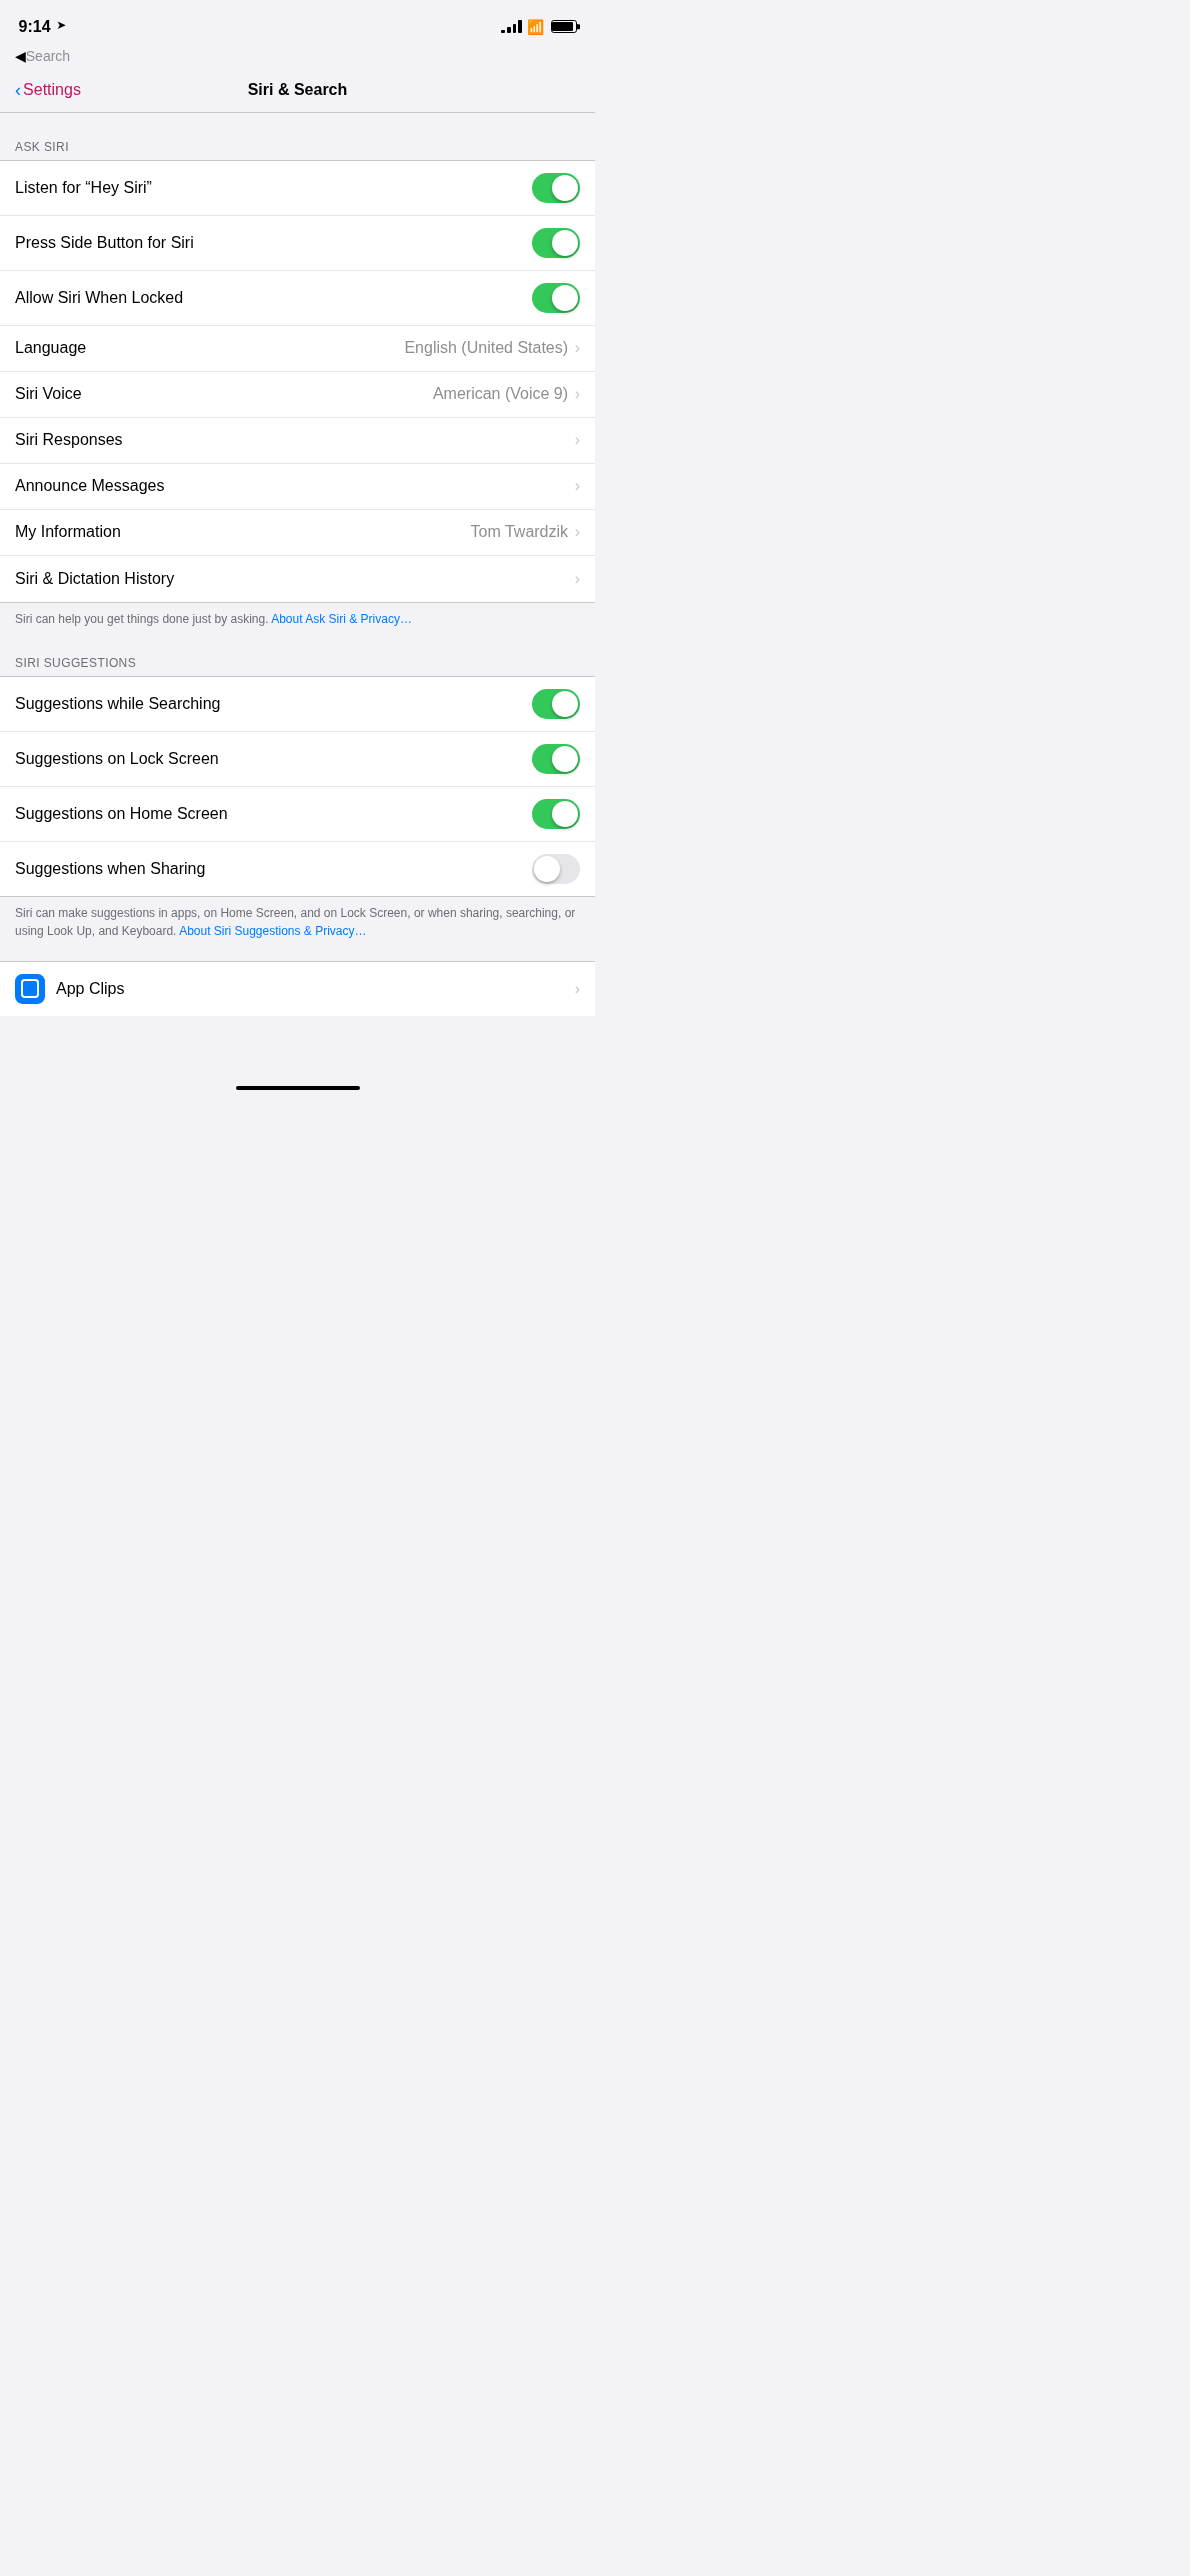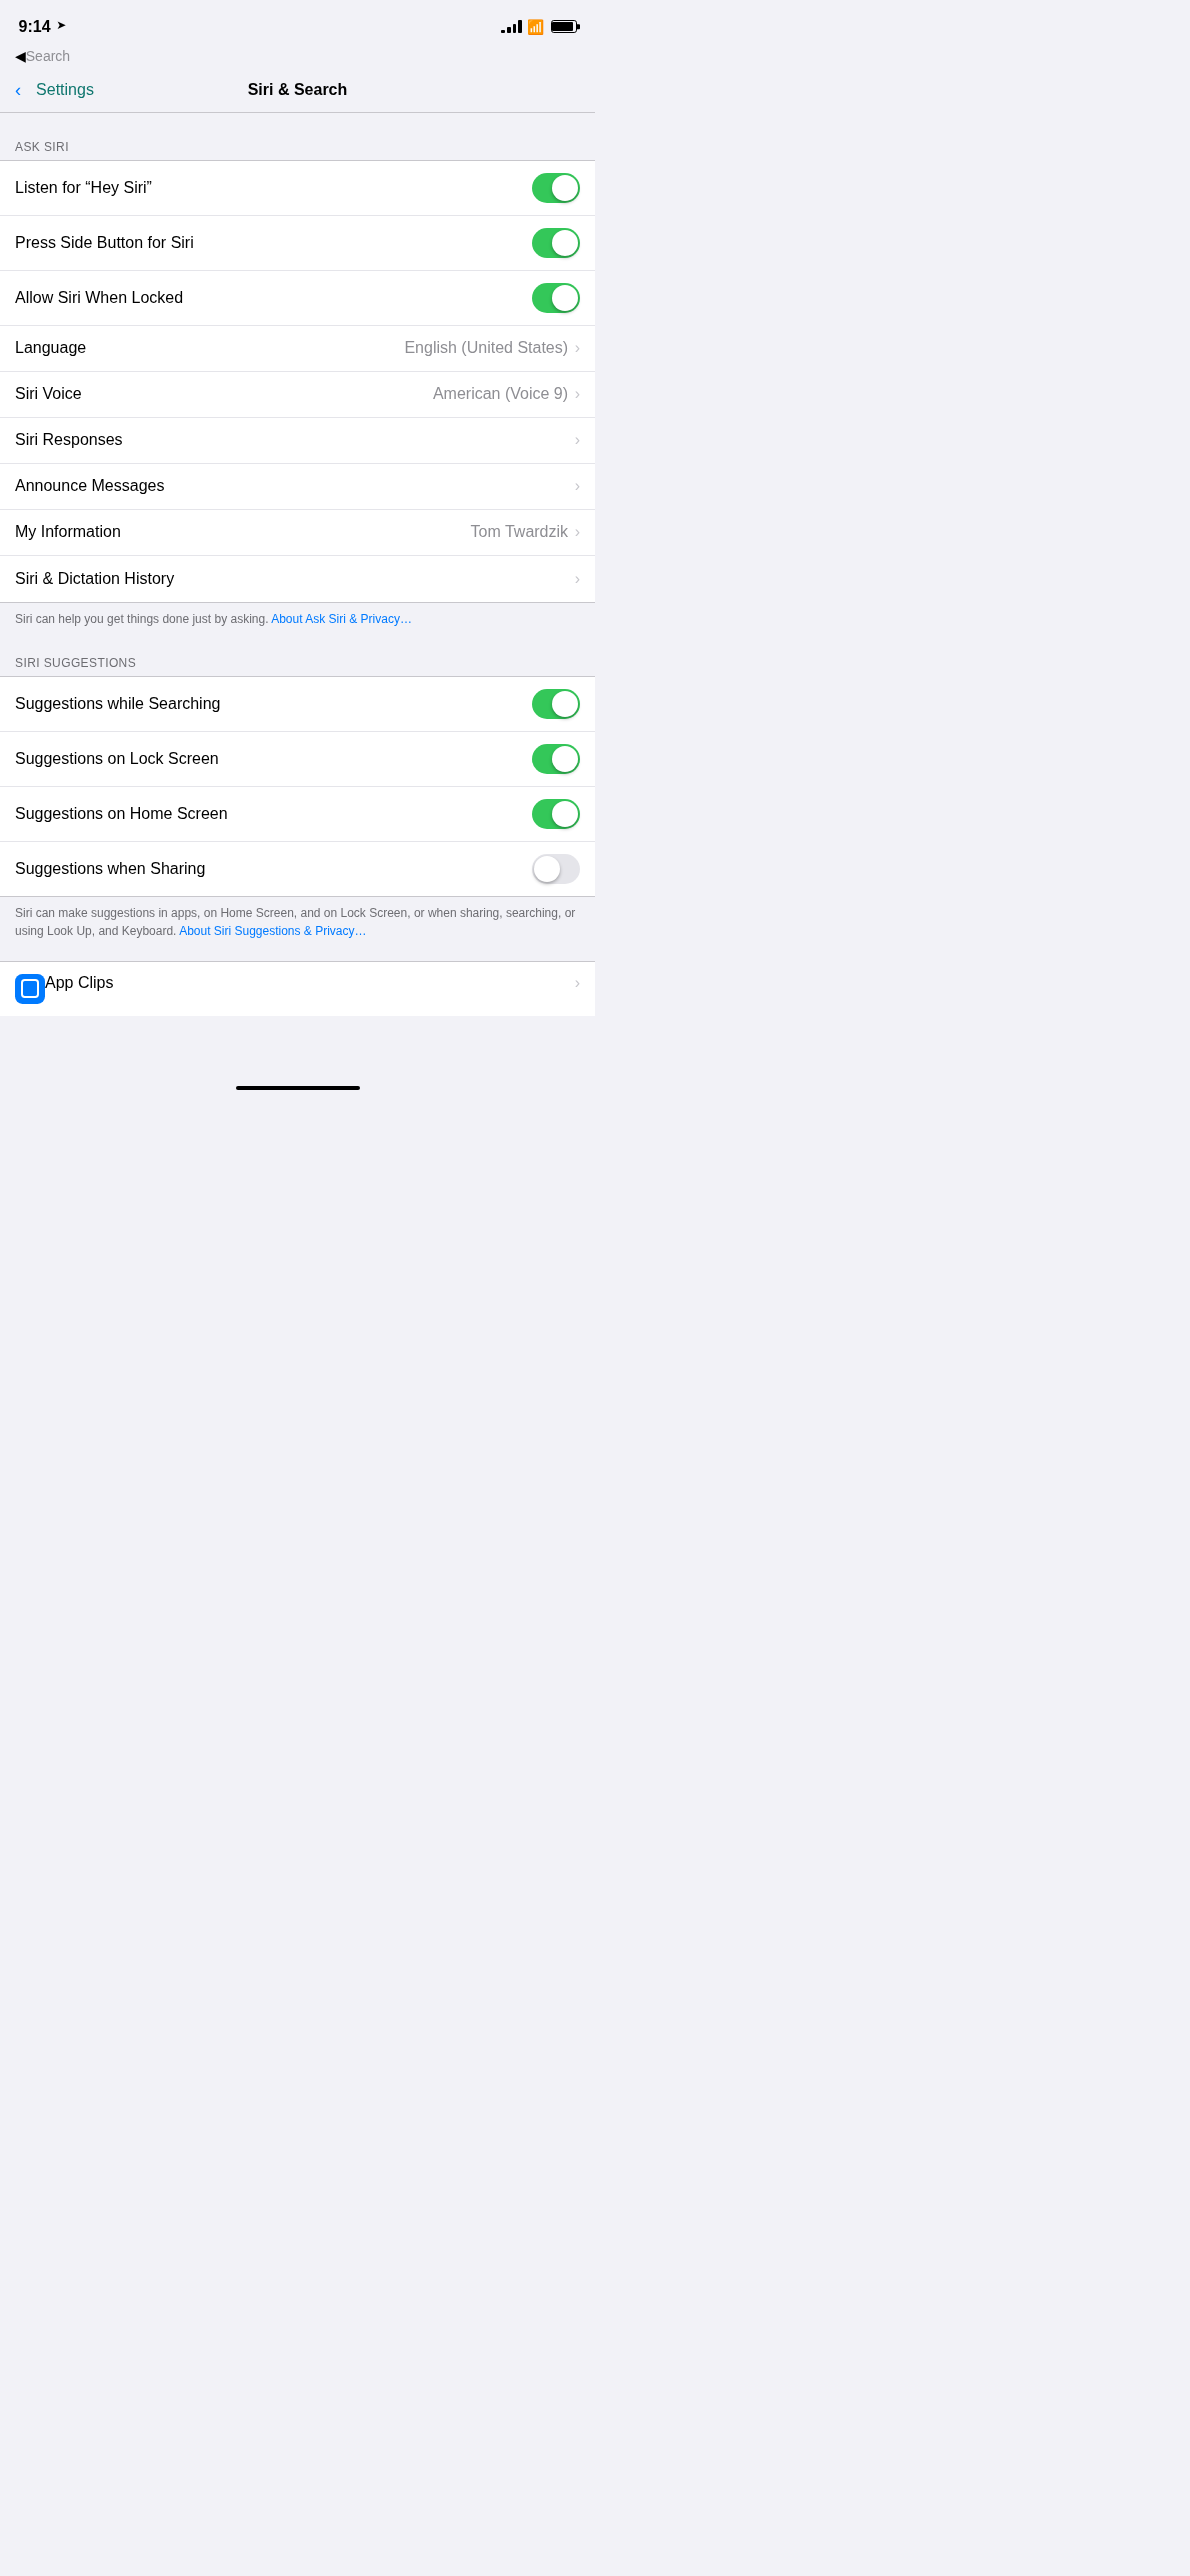--- a/index.html
+++ b/index.html
@@ -195,25 +195,25 @@
     .toggle.on .toggle-knob {
       left: 20.4px;
     }
     .toggle.off .toggle-knob {
       left: 1.9px;
     }
 
     
     .app-clips-row {
       display: flex;
-      align-items: flex-start;
+      align-items: center;
       padding: 12px 15px;
       background: #fff;
       border-top: 0.9px solid #c8c7cc;
-      gap: 0;
+      gap: 11px;
     }
     .app-clips-icon {
       width: 30px;
       height: 30px;
       border-radius: 7.4px;
       background: #007aff;
       display: flex;
       align-items: center;
       justify-content: center;
       flex-shrink: 0;
@@ -259,21 +259,21 @@
 </div>
 
 <div class="nav-bar">
   <span style="font-size:14px;color:#000;">◀</span>
   <span style="font-size:14px;color:#8e8e93;">Search</span>
 </div>
 
 <div class="header">
   <div class="header-back">
     <span style="font-size:18.5px;color:#007aff;">‹</span>
-    <span style="color:#0f766e;font-size:16px;margin-left:13px;">Settings</span>
+    <span style="color:#be185d;font-size:16px;">Settings</span>
   </div>
   <span class="header-title">Siri &amp; Search</span>
 </div>
 
 <div class="section">
   <div class="section-header">ASK SIRI</div>
   <div class="section-body">
 
     <div class="row">
       <span class="row-label">Listen for “Hey Siri”</span>

